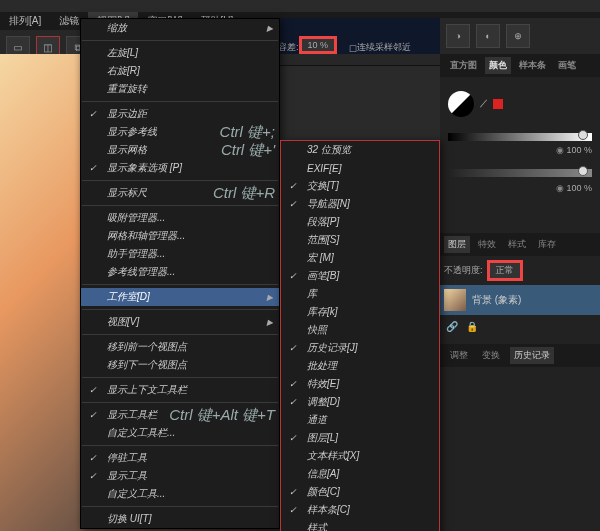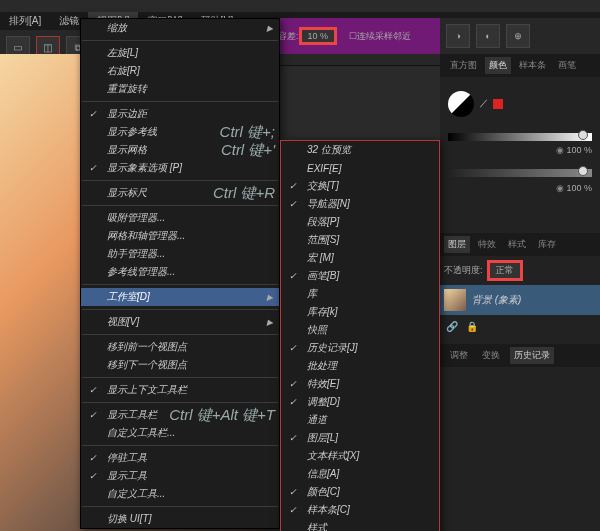--- a/index.html
+++ b/index.html
@@ -18,41 +18,41 @@
 .dropdown .row.sel { background:#3f5f8f; color:#fff; }
 .dropdown .row .shortcut { position:absolute; right:4px; color:#9aa; font-size:15px;text-align:center; }
 .dropdown .row .arrow { position:absolute; right:6px; color:#aaa; font-size:8px; }
 .dropdown .row .check { position:absolute; left:8px; color:#ccc; font-size:9px;}
 .dropdown .divider { height:1px; background:#3a3a3a; margin:3px 1px; }
 #menu1 { left:80px; top:18px; width:200px; }
 #menu2 { left:280px; top:140px; width:160px; border:1px solid #b33; }
 .rightpanel { position:absolute; right:0; top:18px; width:160px; bottom:0; background:#222; }
 .rp-top { height:36px; background:#272727; display:flex; align-items:center; gap:6px; padding:0 6px; font-size:9px; color:#aaa;}
 .rp-tabs { display:flex; gap:4px; background:#1a1a1a; padding:3px 6px; font-size:9px;}
-.rp-tabs span { padding:2px 4px; color:#888; }
+.rp-tabs span { padding:2px 4px; color:#888;font-weight:bold; }
 .rp-tabs span.active { background:#333; color:#ddd; }
 .rp-body { padding:8px; }
 .swatch-row{display:flex;align-items:center;gap:6px;margin:6px 0;}
 .circ{width:26px;height:26px;border-radius:50%;}
 .circ.bw{background:linear-gradient(135deg,#fff 49%,#000 51%);}
 .rp-slider{height:8px;background:linear-gradient(90deg,#000,#fff);margin:16px 0 4px;position:relative;}
 .rp-slider .knob{position:absolute;right:4px;top:-3px;width:10px;height:10px;border-radius:50%;background:#ddd;border:1px solid #555;}
 .pct{text-align:right;color:#aaa;font-size:9px;}
 .layers-hdr{display:flex;gap:4px;background:#1a1a1a;padding:3px 4px;margin-top:40px;font-size:9px;}
 .layers-hdr span{padding:2px 4px;color:#888;}
 .layers-hdr span.active{background:#333;color:#ccc;}
 .opac-row{display:flex;align-items:center;gap:4px;padding:4px;font-size:9px;color:#aaa;}
 .sel-box{background:#333;border:3px solid #ef4444;padding:1px 6px;}
-.layer-row{display:flex;align-items:center;gap:6px;padding:4px;background:#3a5a7a;font-style:italic;}
+.layer-row{display:flex;align-items:center;gap:6px;padding:4px;background:#3a5a7a;}
 .thumb{width:22px;height:22px;background:linear-gradient(135deg,#f5d7a3,#7a5c4a);}
 .link-icons{display:flex;gap:8px;padding:6px;color:#888;}
 .history-tabs{display:flex;gap:6px;background:#1a1a1a;padding:3px 6px;margin-top:6px;font-size:9px;}
 .history-tabs span{color:#888;padding:2px 4px;}
 .history-tabs span.active{background:#333;color:#ccc;}
-.midbar{position:absolute;left:270px;top:18px;height:36px;right:160px;background:#701a75;display:flex;align-items:center;gap:0;padding:0 8px;font-size:9px;color:#aaa;}
+.midbar{position:absolute;left:270px;top:18px;height:36px;right:160px;background:#0f172a;display:flex;align-items:flex-end;gap:0;padding:0 8px;font-size:9px;color:#aaa;}
 </style>
 </head>
 <body>
 
 <div class="menubar">
     <span class="mitem">排列[A]</span>
     <span class="mitem">滤镜</span>
     <span class="mitem active">视图[V]</span>
     <span class="mitem">窗口[W]</span>
     <span class="mitem">帮助[H]</span>

